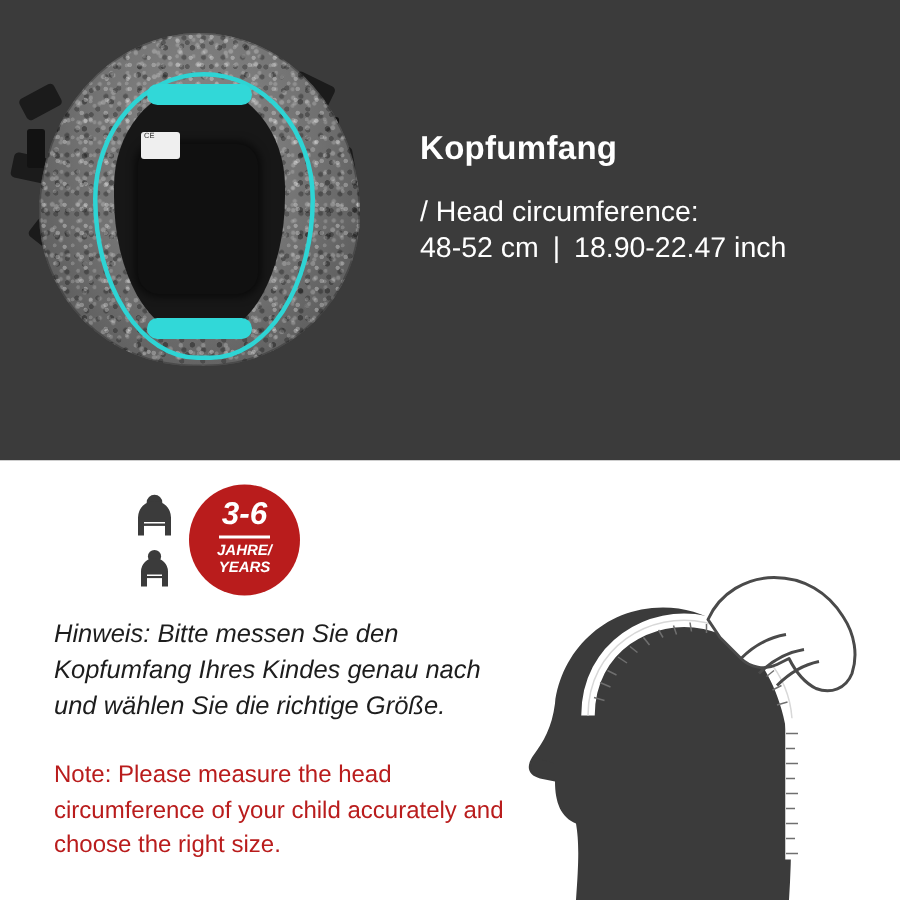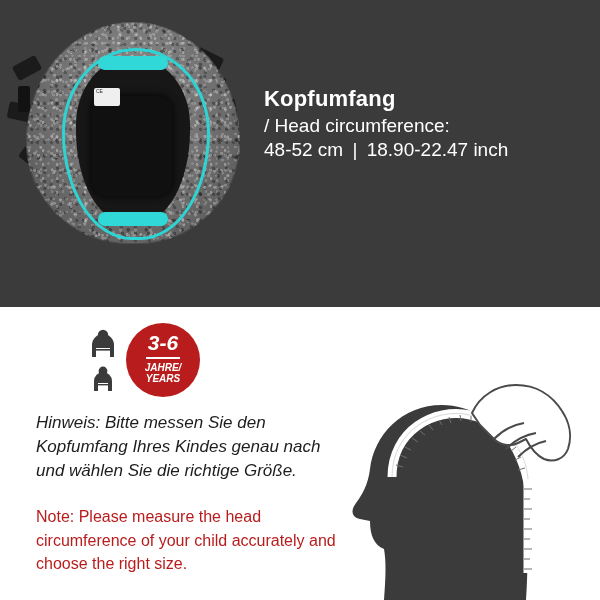--- a/index.html
+++ b/index.html
@@ -125,36 +125,36 @@
     position: absolute;
     background: #121212;
     border-radius: 2px;
   }
   .buckle-a { left: 10px; top: 78px; width: 12px; height: 26px; }
   .buckle-b { left: 206px; top: 70px; width: 12px; height: 26px; }
 
   
   .spec-block {
     position: absolute;
-    left: 264px;
+    left: 280px;
     top: 86px;
     width: 312px;
     color: #ffffff;
   }
   .spec-title {
     font-size: 22px;
     font-weight: bold;
     letter-spacing: 0.2px;
     line-height: 1.18;
   }
   .spec-sub {
     font-size: 19px;
     font-weight: normal;
     line-height: 1.25;
-    margin-top: 2px;
+    margin-top: 18px;
   }
   .spec-value {
     font-size: 19px;
     margin-top: 0;
     line-height: 1.3;
     white-space: nowrap;
   }
   .spec-sep { padding: 0 4px; }
 
   

